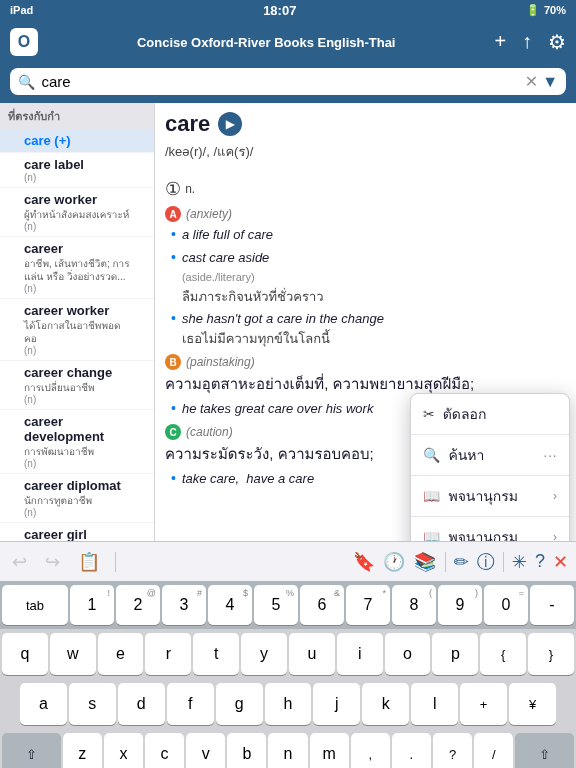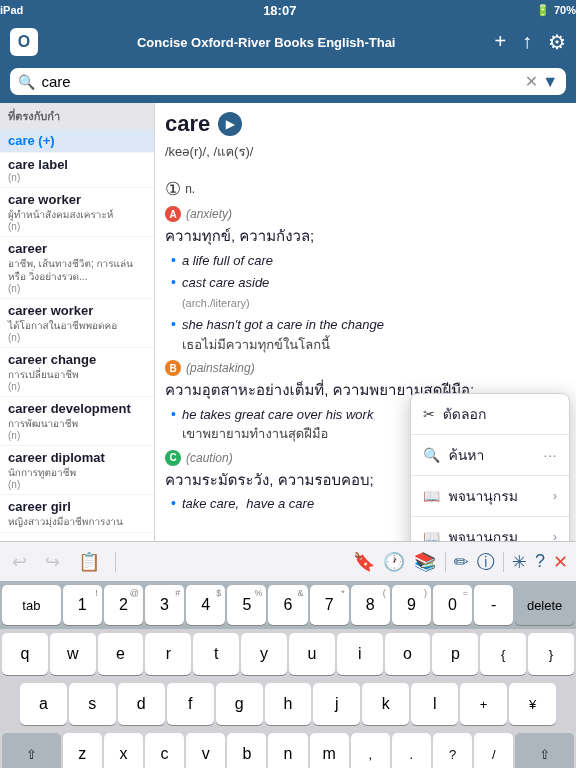--- a/index.html
+++ b/index.html
@@ -1,20 +1,20 @@
 <!DOCTYPE html>
 <html><head>
   <meta charset="utf-8">
   <meta name="viewport" content="width=576, initial-scale=1">
   <style>
     * { box-sizing: border-box; margin: 0; padding: 0; }
     body { width: 576px; height: 768px; font-family: -apple-system, 'Helvetica Neue', Arial, sans-serif; overflow: hidden; background: #f2f2f7; font-size: 14px; }
 
     
-    .status-bar { background: #2c5f8a; color: white; display: flex; justify-content: space-between; align-items: center; padding: 0 0; height: 20px; font-size: 11px; font-weight: 600; }
+    .status-bar { background: #2c5f8a; color: white; display: flex; justify-content: space-between; align-items: center; padding: 0 10px; height: 20px; font-size: 11px; font-weight: 600; }
     .status-left { display: flex; align-items: center; gap: 4px; }
     .status-right { display: flex; align-items: center; gap: 4px; }
 
     
     .nav-bar { background: #2c5f8a; color: white; display: flex; align-items: center; justify-content: space-between; padding: 4px 10px; height: 44px; }
     .nav-title { font-size: 13px; font-weight: 600; color: white; flex: 1; text-align: center; }
     .nav-icons { display: flex; gap: 16px; }
     .nav-icon { color: white; font-size: 20px; cursor: pointer; }
     .nav-logo { width: 28px; height: 28px; background: white; border-radius: 6px; display: flex; align-items: center; justify-content: center; }
     .nav-logo span { color: #2c5f8a; font-weight: bold; font-size: 16px; }
@@ -26,21 +26,21 @@
     .search-clear { color: #8e8e93; font-size: 16px; cursor: pointer; margin-right: 4px; }
     .search-dropdown { color: #2c5f8a; font-size: 16px; cursor: pointer; }
     .search-icon { color: #8e8e93; margin-right: 6px; font-size: 14px; }
 
     
     .main-layout { display: flex; height: calc(768px - 20px - 44px - 46px - 220px); }
 
     
     .sidebar { width: 155px; background: white; overflow-y: auto; border-right: 1px solid #d1d1d6; }
     .sidebar-header { background: #e5e5ea; padding: 4px 8px; font-size: 11px; color: #636366; font-weight: 600; }
-    .sidebar-item { padding: 4px 8px; border-bottom: 1px solid #f2f2f7; cursor: pointer; }
+    .sidebar-item { padding: 4px 24px; border-bottom: 1px solid #f2f2f7; cursor: pointer; }
     .sidebar-item.active { background: #dce8f5; }
     .sidebar-item-title { font-size: 13px; font-weight: 600; color: #1a1a2e; }
     .sidebar-item-title.blue { color: #007aff; }
     .sidebar-item-subtitle { font-size: 10px; color: #636366; line-height: 1.3; margin-top: 1px; }
     .sidebar-item-type { font-size: 10px; color: #8e8e93; }
 
     
     .dict-content { flex: 1; background: white; overflow-y: auto; padding: 8px 10px; position: relative; }
     .dict-word-header { display: flex; align-items: center; gap: 8px; margin-bottom: 4px; }
     .dict-word { font-size: 22px; font-weight: 700; color: #1a1a2e; }
@@ -187,32 +187,32 @@
     <div class="pos-line">
       <span style="font-size:18px; color:#333;">①</span>
       <span>n.</span>
     </div>
 
     <div style="margin-bottom:6px;">
       <div style="display:flex; align-items:center; gap:5px; margin-bottom:3px;">
         <span class="pos-circle pos-A">A</span>
         <span class="sense-label">(anxiety)</span>
       </div>
-      <div class="sense-thai">ความทุกข์, ความกังวล;</div>
       <div class="example-item">
         <span class="bullet">•</span>
         <span class="example-text">
           <span class="example-italic">a life full of care</span><br>
         </span>
       </div>
       <div class="example-item">
         <span class="bullet">•</span>
         <span class="example-text">
           <span class="example-italic">cast care aside</span><br>
-          <span style="font-size:11px; color:#888;">(arch./literary)</span>
+          <span style="font-size:11px; color:#888;">(aside./literary)</span>
+          <span class="example-thai">ลืมภาระกิจนหัวที่ชั่วคราว</span>
         </span>
       </div>
       <div class="example-item">
         <span class="bullet">•</span>
         <span class="example-text">
           <span class="example-italic">she hasn't got a care in the change</span><br>
           <span class="example-thai">เธอไม่มีความทุกข์ในโลกนี้</span>
         </span>
       </div>
     </div>
@@ -220,21 +220,20 @@
     <div style="margin-bottom:6px;">
       <div style="display:flex; align-items:center; gap:5px; margin-bottom:3px;">
         <span class="pos-circle pos-B">B</span>
         <span class="sense-label">(painstaking)</span>
       </div>
       <div class="sense-thai">ความอุตสาหะอย่างเต็มที่, ความพยายามสุดฝีมือ;</div>
       <div class="example-item">
         <span class="bullet">•</span>
         <span class="example-text">
           <span class="example-italic">he takes great care over his work</span><br>
-          <span class="example-thai">เขาพยายามทำงานสุดฝีมือ</span>
         </span>
       </div>
     </div>
 
     <div style="margin-bottom:6px;">
       <div style="display:flex; align-items:center; gap:5px; margin-bottom:3px;">
         <span class="pos-circle pos-C">C</span>
         <span class="sense-label">(caution)</span>
       </div>
       <div class="sense-thai">ความระมัดระวัง, ความรอบคอบ;</div>
@@ -342,23 +341,20 @@
         <span class="main">9</span>
         <span class="sub">)</span>
       </div>
     <div class="kb-key kb-number-key">
         <span class="main">0</span>
         <span class="sub">=</span>
       </div>
     <div class="kb-key kb-number-key">
         <span class="main">-</span>
       </div>
-    <div class="kb-key kb-number-key" style="flex:1.5; background:#adb5bd; font-size:13px;">
-      <span>delete</span>
-    </div>
   </div>
 
   <div class="kb-row">
     <div class="kb-key kb-letter-key">q</div>
     <div class="kb-key kb-letter-key">w</div>
     <div class="kb-key kb-letter-key">e</div>
     <div class="kb-key kb-letter-key">r</div>
     <div class="kb-key kb-letter-key">t</div>
     <div class="kb-key kb-letter-key">y</div>
     <div class="kb-key kb-letter-key">u</div>

